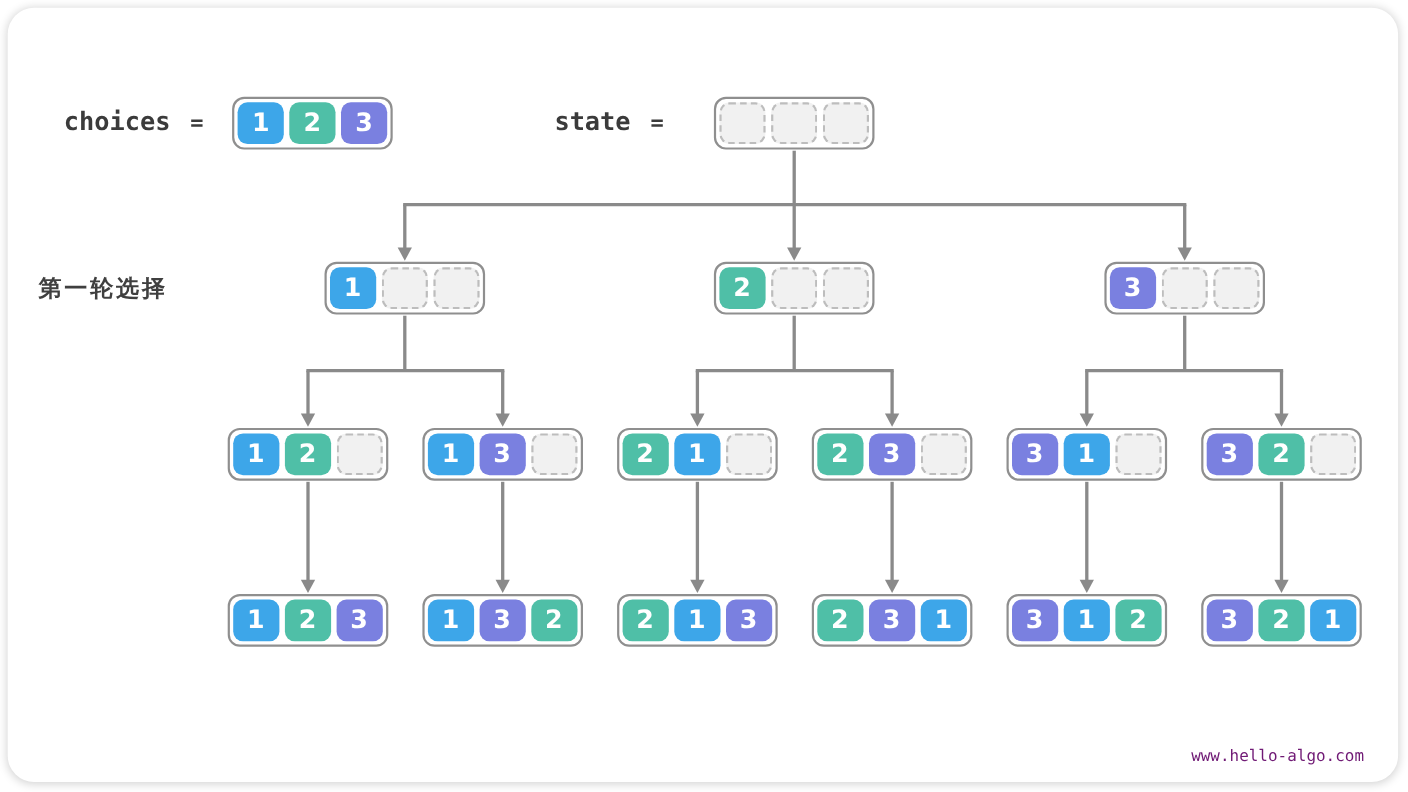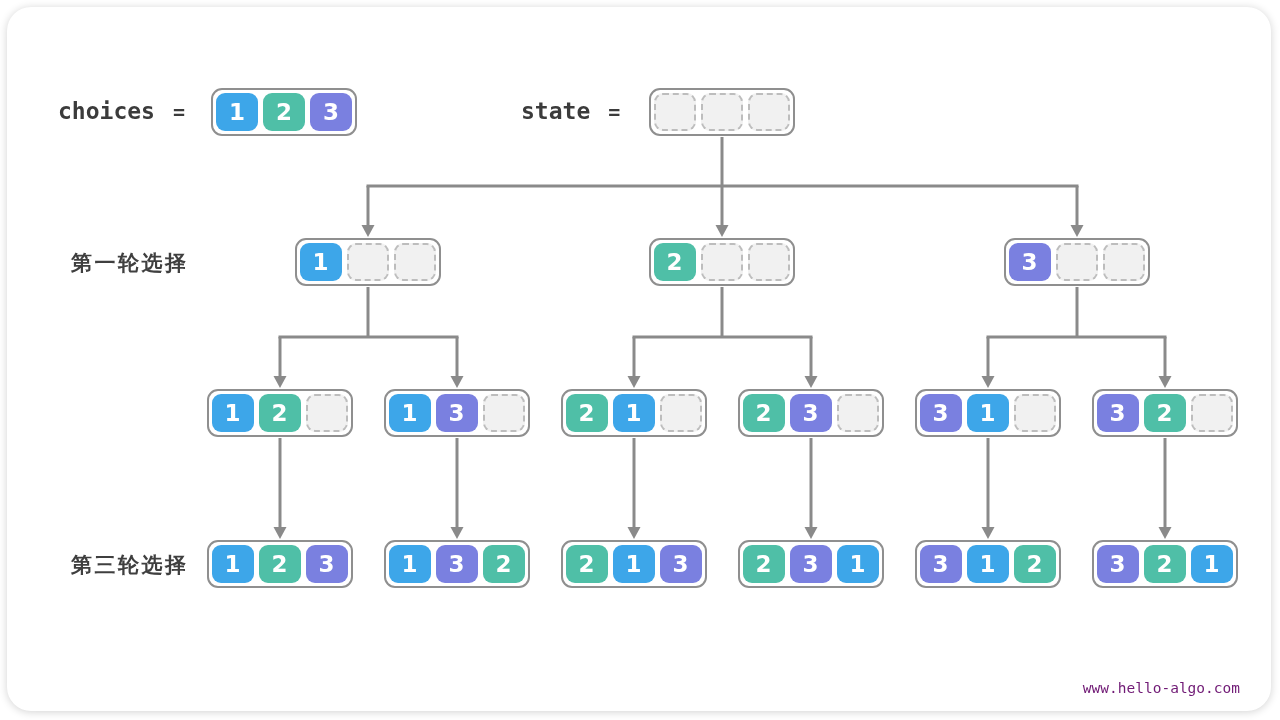--- a/index.html
+++ b/index.html
@@ -12,21 +12,21 @@
         padding:3px;background:#ffffff;border:2.5px solid #8F8F8F;border-radius:11px;}
   .cell{width:42px;height:38px;border-radius:9px;display:flex;align-items:center;justify-content:center;
         font-family:"DejaVu Sans","Liberation Sans",sans-serif;font-weight:700;font-size:23px;color:#ffffff;
         box-sizing:border-box;}
   .cell.empty{background:#F1F1F1;border:2px dashed #BDBDBD;}
   .legend-label{position:absolute;display:flex;gap:18px;align-items:baseline;
         font-family:"DejaVu Sans Mono","Liberation Mono",monospace;font-weight:700;
         color:#3B3B3B;font-size:23px;line-height:28px;}
   .legend-label .eq{font-size:20px;}
   .row-label{position:absolute;left:35px;width:160px;font-size:21px;font-weight:600;color:#3F3F3F;
-        letter-spacing:2.5px;line-height:32px;font-family:Liberation Sans, sans-serif;margin-left:36px;}
+        letter-spacing:2.5px;line-height:32px;font-family:Liberation Sans, sans-serif;}
   .watermark{position:absolute;right:40px;top:680px;
         font-family:"DejaVu Sans Mono","Liberation Mono",monospace;font-size:14.5px;color:#701a75;}
 </style>
 </head>
 <body>
 
 <div class="canvas">
   <div class="card"></div>
 
   <svg id="connectors" width="1280" height="720">
@@ -68,27 +68,26 @@
       <polygon points="981.5,527 994.5,527 988,539" fill="#8A8A8A"></polygon>
       <line x1="1165" y1="438" x2="1165" y2="528" stroke="#8A8A8A" stroke-width="3"></line>
       <polygon points="1158.5,527 1171.5,527 1165,539" fill="#8A8A8A"></polygon>
     </svg>
 
   <div class="legend-label" style="left:58px;top:97px;">
     <span>choices</span>
       <span class="eq">=</span>
   </div>
 
-  <div class="legend-label" style="left:521px;top:97px;justify-content:center;">
+  <div class="legend-label" style="left:504px;top:97px;justify-content:center;">
     <span>state</span>
       <span class="eq">=</span>
   </div>
 
   <div class="row-label" style="top:247px;">第一轮选择</div>
-  <div class="row-label" style="top:549px;">第三轮选择</div>
 
   <div id="nodes">
       <div class="node" style="left: 211px; top: 88px;">
         <div class="cell" style="background: rgb(61, 166, 233);">1</div>
         <div class="cell" style="background: rgb(79, 191, 167);">2</div>
         <div class="cell" style="background: rgb(122, 128, 224);">3</div>
       </div>
       <div class="node" style="left: 649px; top: 88px;">
         <div class="cell empty"></div>
         <div class="cell empty"></div>

